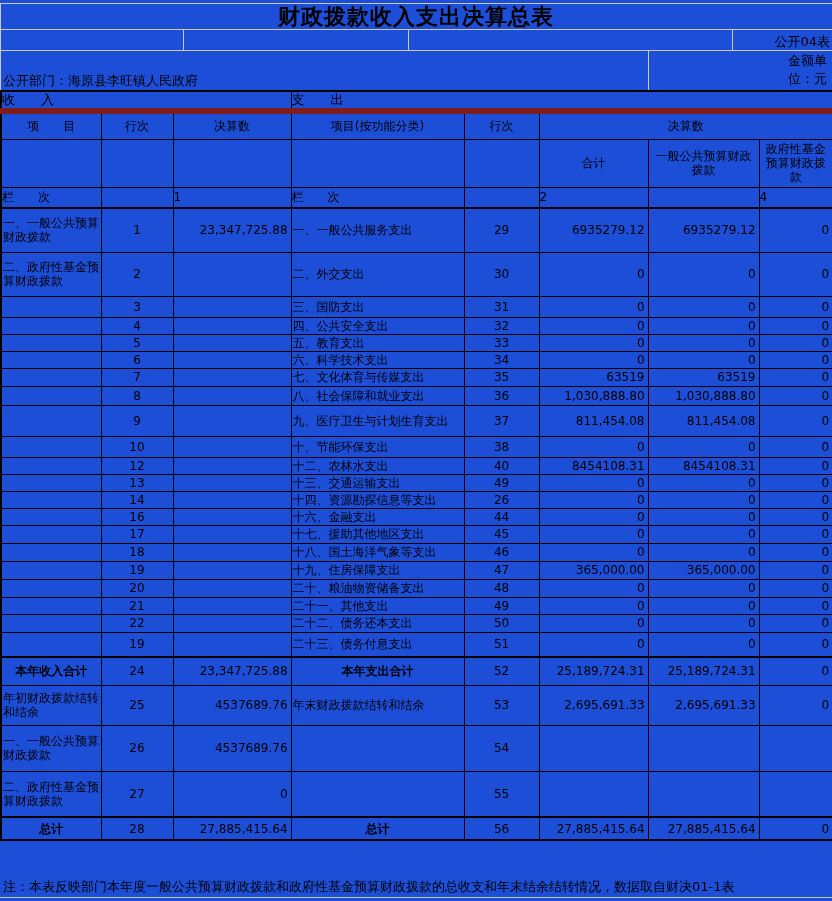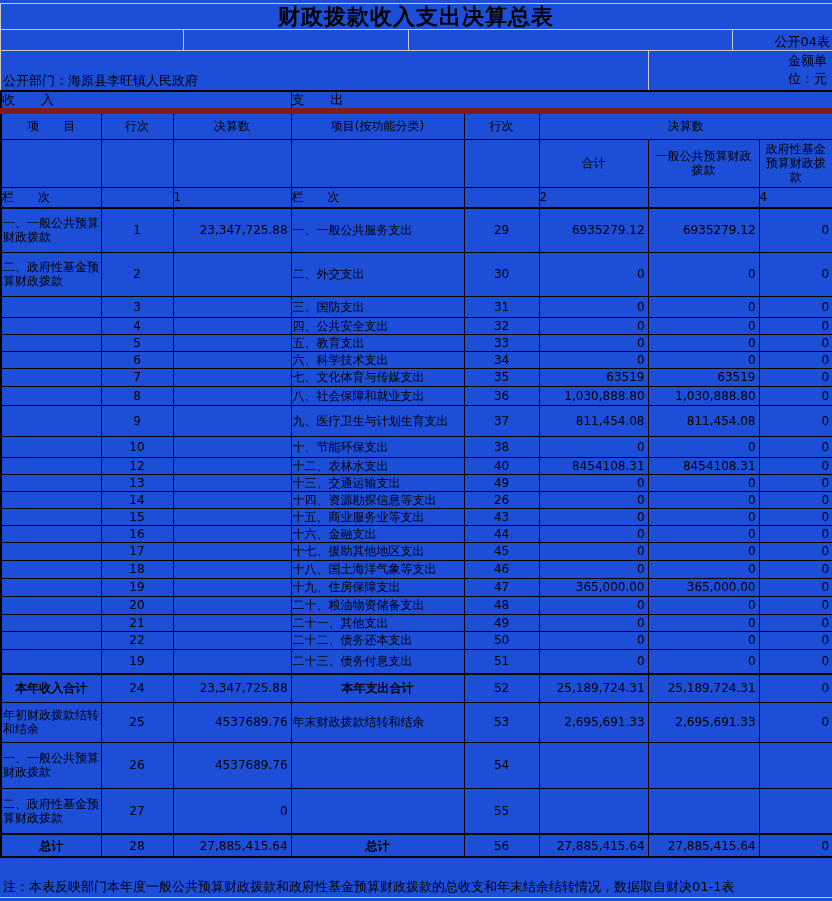--- a/index.html
+++ b/index.html
@@ -230,30 +230,20 @@
           <td class="cn">14</td>
           <td class="cv"></td>
           <td class="ci">十四、资源勘探信息等支出</td>
           <td class="cn">26</td>
           <td class="cv">0</td>
           <td class="cv">0</td>
           <td class="cv">0</td>
         </tr>
         <tr style="height: 17px;">
           <td class="ci"></td>
-          <td class="cn">15</td>
-          <td class="cv"></td>
-          <td class="ci">十五、商业服务业等支出</td>
-          <td class="cn">43</td>
-          <td class="cv">0</td>
-          <td class="cv">0</td>
-          <td class="cv">0</td>
-        </tr>
-        <tr style="height: 17px;">
-          <td class="ci"></td>
           <td class="cn">16</td>
           <td class="cv"></td>
           <td class="ci">十六、金融支出</td>
           <td class="cn">44</td>
           <td class="cv">0</td>
           <td class="cv">0</td>
           <td class="cv">0</td>
         </tr>
         <tr style="height: 18px;">
           <td class="ci"></td>

